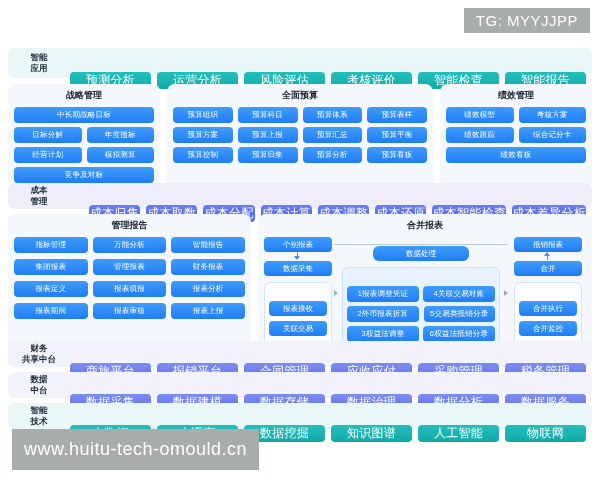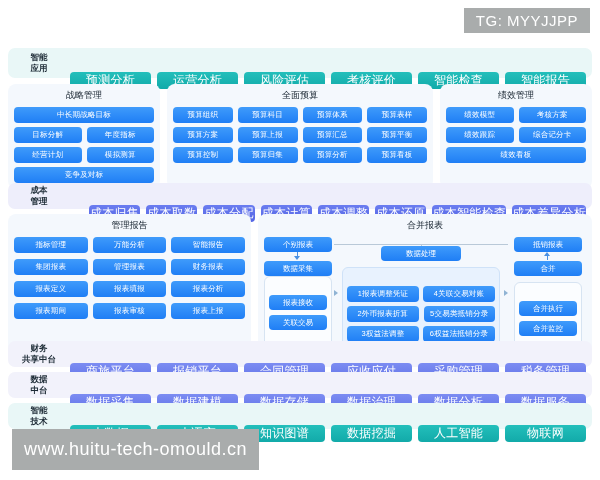--- a/index.html
+++ b/index.html
@@ -78,21 +78,21 @@
   .cards-row { position: absolute; left: 8px; right: 8px; display: flex; gap: 7px; }
   .card {
     background: #f4f8fd;
     border-radius: 8px;
     padding: 5px 6px 6px 6px;
     position: relative;
   }
   .card-title {
     text-align: center;
     font-size: 9px;
-    font-weight: normal;
+    font-weight: bold;
     color: #15222e;
     margin-bottom: 5px;
   }
   .grid { display: flex; flex-direction: column; gap: 4px; }
   .grow { display: flex; gap: 5px; }
   .btn {
     flex: 1 1 0;
     height: 16px;
     border-radius: 4px;
     background: linear-gradient(180deg,#3f9bfb 0%,#1f7ef5 100%);
@@ -276,30 +276,30 @@
       <div class="flow">
 
         <div class="arrow-h" style="left:70px;top:7px;width:174px;"></div>
         <div class="arrow-v" style="left:157px;top:7px;height:8px;background:#b9c9d8;"></div>
 
         <div class="flow-col" style="left:0px;top:0px;width:68px;">
           <div class="flow-box">个别报表</div>
           <div class="arrow-v" style="left:33px;top:15px;height:6px;"></div>
           <div class="arrow-head-d" style="left:30px;top:19px;"></div>
           <div class="flow-box" style="margin-top:9px;">数据采集</div>
-          <div class="panel" style="">
+          <div class="panel" style="margin-top:6px;">
             <div class="flow-box">报表接收</div>
             <div class="flow-box">关联交易</div>
           </div>
         </div>
 
         <div class="arrow-head-r" style="left:70px;top:53px;"></div>
 
         <div class="flow-col" style="left:78px;top:0px;width:158px;">
-          <div class="flow-box" style="width:80px;margin:9px auto 0 auto;">数据处理</div>
+          <div class="flow-box" style="width:96px;margin:9px auto 0 auto;border-radius:6px;">数据处理</div>
           <div class="panel mid" style="margin-top:6px;gap:4px;">
             <div class="grow" style="gap:4px;">
               <div class="btn">1报表调整凭证</div>
               <div class="btn">4关联交易对账</div>
             </div>
             <div class="grow" style="">
               <div class="btn">2外币报表折算</div>
               <div class="btn">5交易类抵销分录</div>
             </div>
             <div class="grow" style="gap:4px;">
@@ -356,22 +356,22 @@
       <div class="chip">数据服务</div>
     </div>
   </div>
 
   <div class="band teal-band" style="top:403px;height:26px;">
     <div class="band-label">智能
 技术</div>
     <div class="band-items">
       <div class="chip">大数据</div>
       <div class="chip">大语言</div>
+      <div class="chip">数据挖掘</div>
       <div class="chip">知识图谱</div>
-      <div class="chip">数据挖掘</div>
       <div class="chip">人工智能</div>
       <div class="chip">物联网</div>
     </div>
   </div>
 
   <div class="wm wm-bottom">www.huitu-tech-omould.cn</div>
 
 </div>
 
 </body></html>

